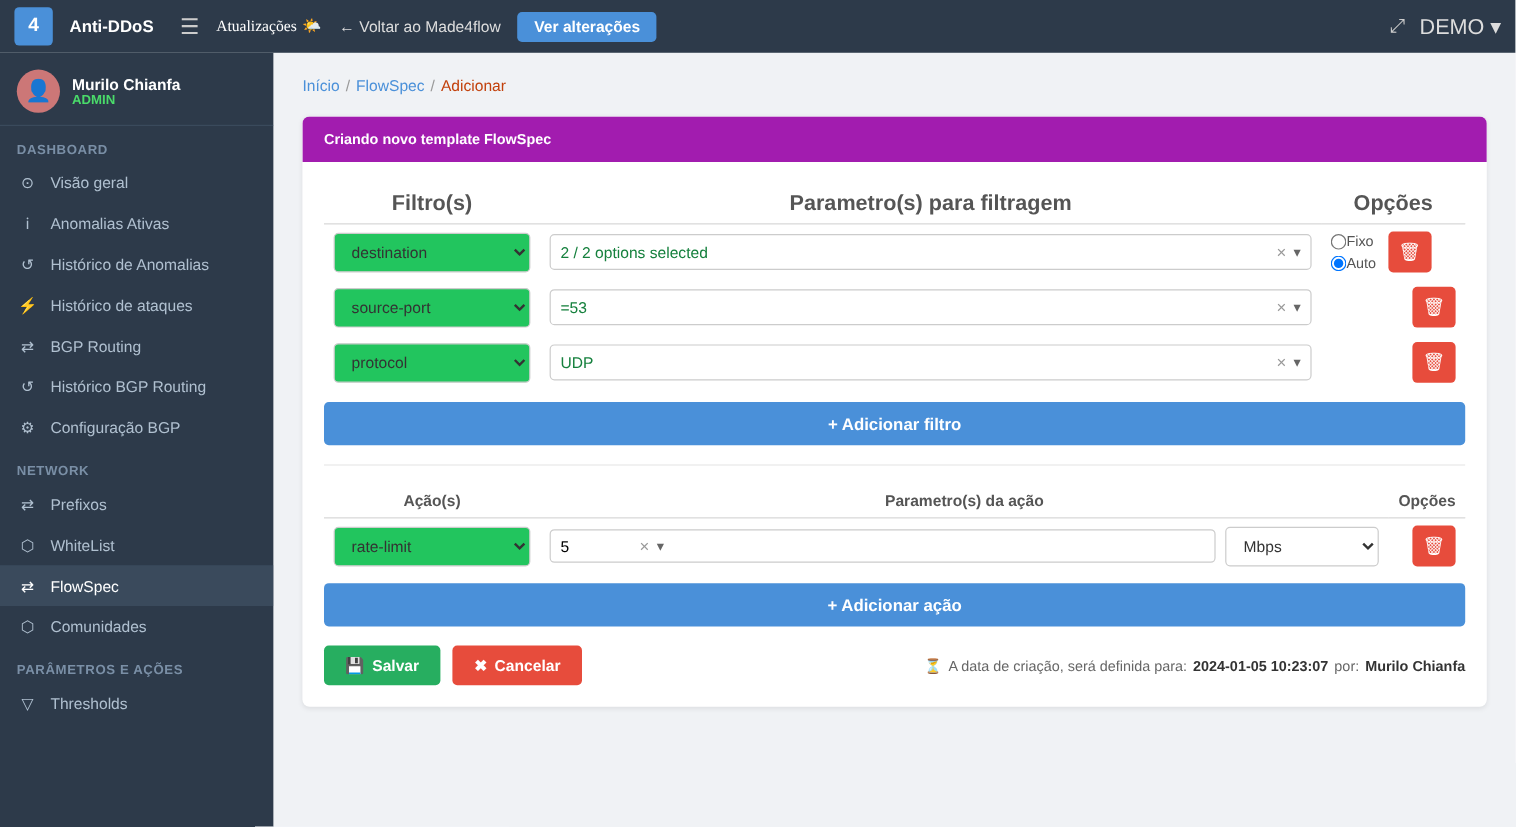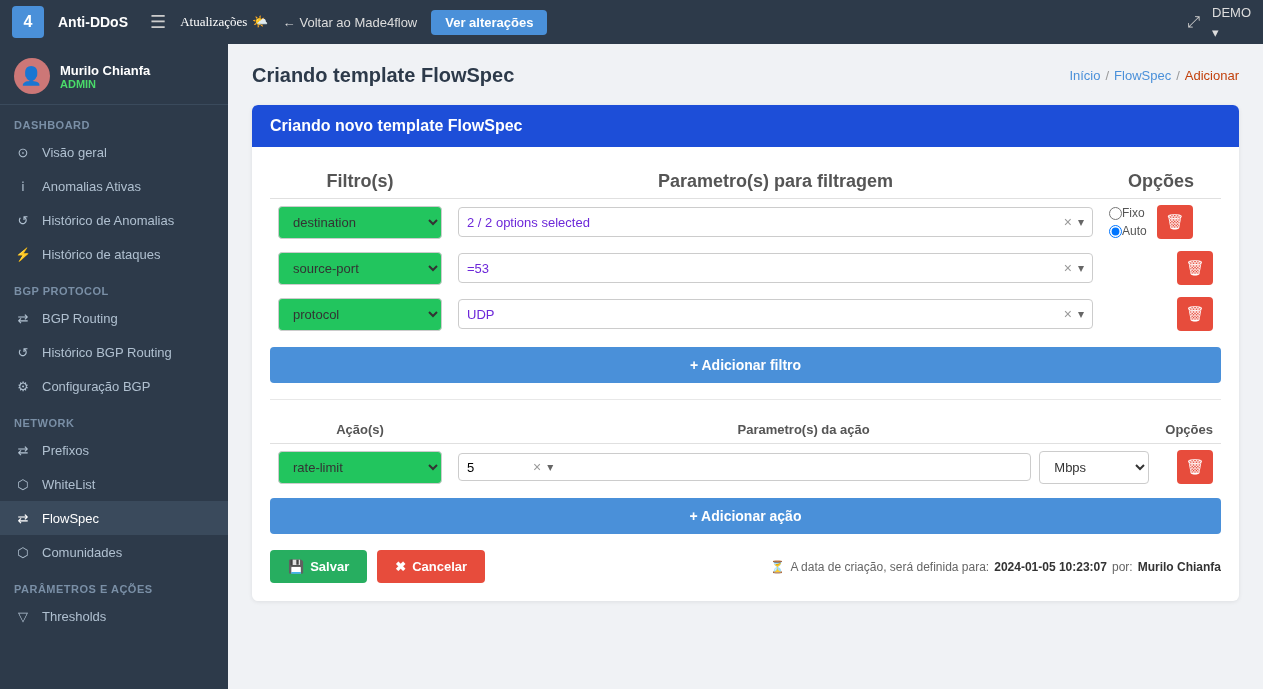--- a/index.html
+++ b/index.html
@@ -8,21 +8,21 @@
     
     .topbar { background: #2d3a4a; color: #fff; height: 44px; display: flex; align-items: center; padding: 0 12px; gap: 14px; flex-shrink: 0; }
     .topbar-logo { background: #4a90d9; width: 32px; height: 32px; border-radius: 4px; display: flex; align-items: center; justify-content: center; font-weight: bold; font-size: 16px; color: #fff; flex-shrink: 0; }
     .topbar-title { font-size: 14px; font-weight: 600; color: #fff; margin-right: 8px; }
     .topbar-hamburger { color: #ccc; font-size: 18px; cursor: pointer; }
     .topbar-updates { display: flex; align-items: center; gap: 5px; color: #ffffff; font-size: 13px; font-family: Liberation Serif, serif; }
     .topbar-back { display: flex; align-items: center; gap: 4px; color: #ddd; font-size: 13px; cursor: pointer; }
     .topbar-btn { background: #4a90d9; color: #fff; border: none; padding: 5px 14px; border-radius: 4px; cursor: pointer; font-size: 13px; font-weight: 600; }
     .topbar-right { margin-left: auto; display: flex; align-items: center; gap: 12px; }
     .topbar-expand { color: #ccc; font-size: 16px; cursor: pointer; }
-    .topbar-demo { display: flex; align-items: flex-start; gap: 5px; color: #ddd; font-size: 13px; cursor: pointer; flex-direction: column; }
+    .topbar-demo { display: flex; align-items: center; gap: 5px; color: #ddd; font-size: 18px; cursor: pointer; }
 
     
     .layout { display: flex; flex: 1; overflow: hidden; }
 
     
     .sidebar { width: 228px; background: #2d3a4a; color: #ccc; flex-shrink: 0; overflow-y: auto; display: flex; flex-direction: column; }
     .sidebar-user { display: flex; align-items: center; gap: 10px; padding: 14px 14px 10px; border-bottom: 1px solid #3a4a5c; }
     .sidebar-avatar { width: 36px; height: 36px; border-radius: 50%; background: #c77; display: flex; align-items: center; justify-content: center; font-size: 18px; overflow: hidden; flex-shrink: 0; }
     .sidebar-user-info { display: flex; flex-direction: column; }
     .sidebar-username { color: #fff; font-size: 13px; font-weight: 600; }
@@ -36,40 +36,40 @@
     .main { flex: 1; overflow-y: auto; background: #f0f2f5; padding: 20px 24px; }
     .page-header { display: flex; align-items: center; justify-content: space-between; margin-bottom: 18px; }
     .page-title { font-size: 20px; font-weight: 700; color: #2d3a4a; }
     .breadcrumb { font-size: 13px; color: #666; display: flex; align-items: center; gap: 5px; }
     .breadcrumb a { color: #4a90d9; text-decoration: none; cursor: pointer; }
     .breadcrumb-sep { color: #999; }
     .breadcrumb-current { color: #c2410c; }
 
     
     .card { background: #fff; border-radius: 6px; overflow: hidden; box-shadow: 0 1px 4px rgba(0,0,0,0.08); margin-bottom: 20px; }
-    .card-header { background: #1d4ed8; color: #fff; padding: 12px 18px; font-size: 16px; font-weight: 600; }
+    .card-header { background: #a21caf; color: #fff; padding: 12px 18px; font-size: 12px; font-weight: 600; }
     .card-body { padding: 18px; }
 
     
     .form-row { display: flex; gap: 16px; margin-bottom: 16px; }
     .form-group { display: flex; flex-direction: column; flex: 1; gap: 5px; }
     .form-label { font-size: 13px; font-weight: 600; color: #444; }
     .form-label .required { color: #e74c3c; }
     .form-control { border: 1px solid #ccc; border-radius: 4px; padding: 7px 10px; font-size: 13px; color: #333; outline: none; }
 
     
     .filter-table { width: 100%; border-collapse: collapse; margin-bottom: 10px; }
     .filter-table th { text-align: center; font-size: 18px; font-weight: 600; color: #555; padding: 6px 8px; border-bottom: 1px solid #e0e0e0; }
     .filter-table td { padding: 6px 8px; vertical-align: middle; }
     .filter-row-col1 { width: 180px; }
     .filter-row-col3 { width: 120px; }
 
     select.filter-select { width: 100%; border: 1px solid #ccc; border-radius: 4px; padding: 7px 10px; font-size: 13px; color: #333; background: #22c55e; cursor: pointer; }
     .multiselect-wrapper { position: relative; display: flex; align-items: center; border: 1px solid #ccc; border-radius: 4px; background: #fff; padding: 6px 8px; gap: 6px; }
-    .multiselect-text { flex: 1; font-size: 13px; color: #6d28d9; }
+    .multiselect-text { flex: 1; font-size: 13px; color: #15803d; }
     .multiselect-x { color: #999; cursor: pointer; font-size: 14px; }
     .multiselect-chevron { color: #666; cursor: pointer; font-size: 12px; }
 
     .options-col { display: flex; flex-direction: column; gap: 4px; }
     .radio-label { display: flex; align-items: center; gap: 0; font-size: 12px; color: #555; cursor: pointer; }
     .radio-label input { cursor: pointer; }
 
     .btn-delete { background: #e74c3c; border: none; border-radius: 4px; color: #fff; width: 36px; height: 34px; cursor: pointer; display: flex; align-items: center; justify-content: center; font-size: 15px; }
 
     .btn-add-filter { width: 100%; background: #4a90d9; color: #fff; border: none; border-radius: 4px; padding: 10px; font-size: 14px; font-weight: 600; cursor: pointer; display: flex; align-items: center; justify-content: center; gap: 6px; margin-top: 8px; }
@@ -87,21 +87,21 @@
 
     .actions-table { width: 100%; border-collapse: collapse; }
     .actions-table th { text-align: center; font-size: 13px; font-weight: 600; color: #555; padding: 6px 8px; border-bottom: 1px solid #e0e0e0; }
     .actions-table td { padding: 6px 8px; vertical-align: middle; }
 
     .value-input-wrapper { display: flex; align-items: center; border: 1px solid #ccc; border-radius: 4px; background: #fff; padding: 5px 8px; gap: 6px; flex: 1; }
     .value-input-wrapper input { border: none; outline: none; font-size: 13px; width: 60px; }
     .value-input-x { color: #999; cursor: pointer; font-size: 14px; }
     .value-input-chevron { color: #666; cursor: pointer; font-size: 12px; }
 
-    .unit-select { border: 1px solid #ccc; border-radius: 4px; padding: 7px 10px; font-size: 13px; color: #333; background: #fff; cursor: pointer; width: 110px; }
+    .unit-select { border: 1px solid #ccc; border-radius: 4px; padding: 7px 10px; font-size: 13px; color: #333; background: #fff; cursor: pointer; width: 128px; }
 
     .actions-row-params { display: flex; gap: 8px; align-items: center; }
 
     
     ::-webkit-scrollbar { width: 6px; }
     ::-webkit-scrollbar-track { background: #2d3a4a; }
     ::-webkit-scrollbar-thumb { background: #5a6a7a; border-radius: 3px; }
   </style>
 </head>
 <body>
@@ -150,21 +150,20 @@
     </div>
     <div class="sidebar-item">
       <span class="sidebar-icon">↺</span>
       <span>Histórico de Anomalias</span>
     </div>
     <div class="sidebar-item">
       <span class="sidebar-icon">⚡</span>
       <span>Histórico de ataques</span>
     </div>
 
-    <div class="sidebar-section-label">BGP Protocol</div>
     <div class="sidebar-item">
       <span class="sidebar-icon">⇄</span>
       <span>BGP Routing</span>
     </div>
     <div class="sidebar-item">
       <span class="sidebar-icon">↺</span>
       <span>Histórico BGP Routing</span>
     </div>
     <div class="sidebar-item">
       <span class="sidebar-icon">⚙</span>
@@ -191,21 +190,20 @@
 
     <div class="sidebar-section-label">Parâmetros e ações</div>
     <div class="sidebar-item">
       <span class="sidebar-icon">▽</span>
       <span>Thresholds</span>
     </div>
   </nav>
 
   <main class="main">
     <div class="page-header">
-      <h1 class="page-title">Criando template FlowSpec</h1>
       <nav class="breadcrumb">
         <a>Início</a>
         <span class="breadcrumb-sep">/</span>
         <a>FlowSpec</a>
         <span class="breadcrumb-sep">/</span>
         <span class="breadcrumb-current">Adicionar</span>
       </nav>
     </div>
 
     <div class="card">

